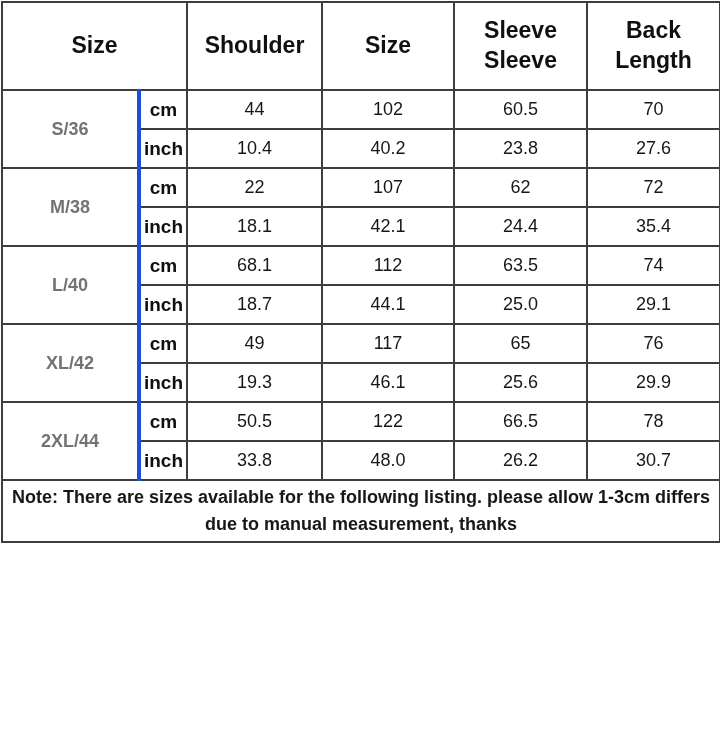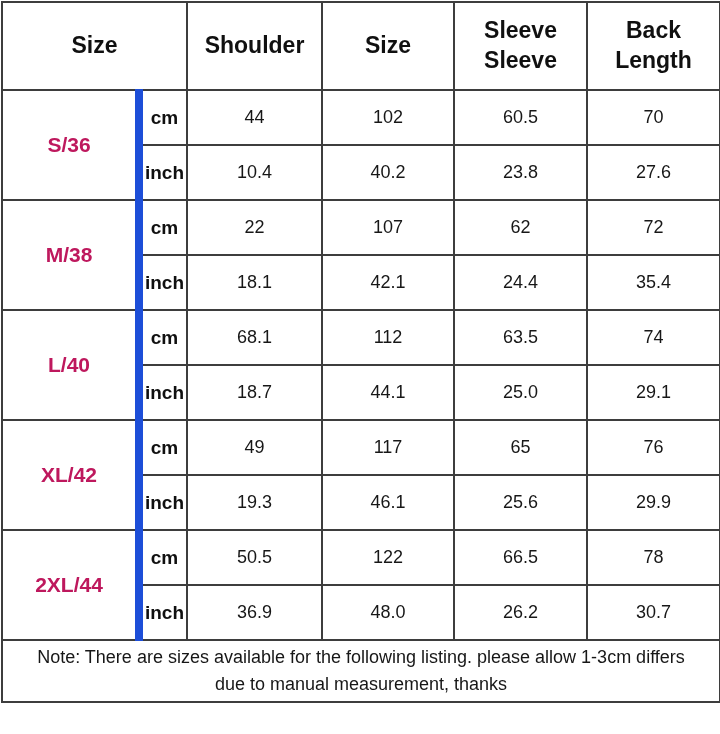--- a/index.html
+++ b/index.html
@@ -23,38 +23,38 @@
     padding: 0;
     overflow: hidden;
   }
   th.col-header {
     height: 88px;
     font-size: 23px;
     font-weight: 700;
     line-height: 1.3;
     color: #101010;
   }
-  tr.data-row td { height: 55px; margin-top: 47px; }
+  tr.data-row td { height: 39px; margin-top: 47px; }
   td.size-cell {
-    font-size: 21px;
+    font-size: 18px;
     font-weight: 700;
-    border-right: 8px solid #1d4ed8;
-    color: #be185d;
+    border-right: 4px solid #1d4ed8;
+    color: #737373;
   }
   td.unit-cell {
     font-size: 19px;
     font-weight: 700;
     border-left: 2px solid #7e7e7e;
     color: #101010;
   }
   td.value-cell { font-size: 18px; font-weight: 400; }
   td.note-cell {
     height: 62px;
     font-size: 18px;
-    font-weight: 400;
+    font-weight: 700;
     line-height: 1.5;
     padding: 3px 0;
   }
   td.note-cell .note-line { white-space: nowrap; }
 </style>
 </head>
 <body>
 
 <div class="chart-wrap">
   <table class="size-chart">
@@ -143,21 +143,21 @@
     <tr class="data-row">
       <td class="size-cell" rowspan="2">2XL/44</td>
       <td class="unit-cell">cm</td>
       <td class="value-cell">50.5</td>
       <td class="value-cell">122</td>
       <td class="value-cell">66.5</td>
       <td class="value-cell">78</td>
     </tr>
     <tr class="data-row">
       <td class="unit-cell">inch</td>
-      <td class="value-cell">36.9</td>
+      <td class="value-cell">33.8</td>
       <td class="value-cell">48.0</td>
       <td class="value-cell">26.2</td>
       <td class="value-cell">30.7</td>
     </tr>
 
     <tr>
       <td class="note-cell" colspan="6">
         <div class="note-line">Note: There are sizes available for the following listing. please allow 1-3cm differs</div>
         <div class="note-line">due to manual measurement, thanks</div>
       </td>

